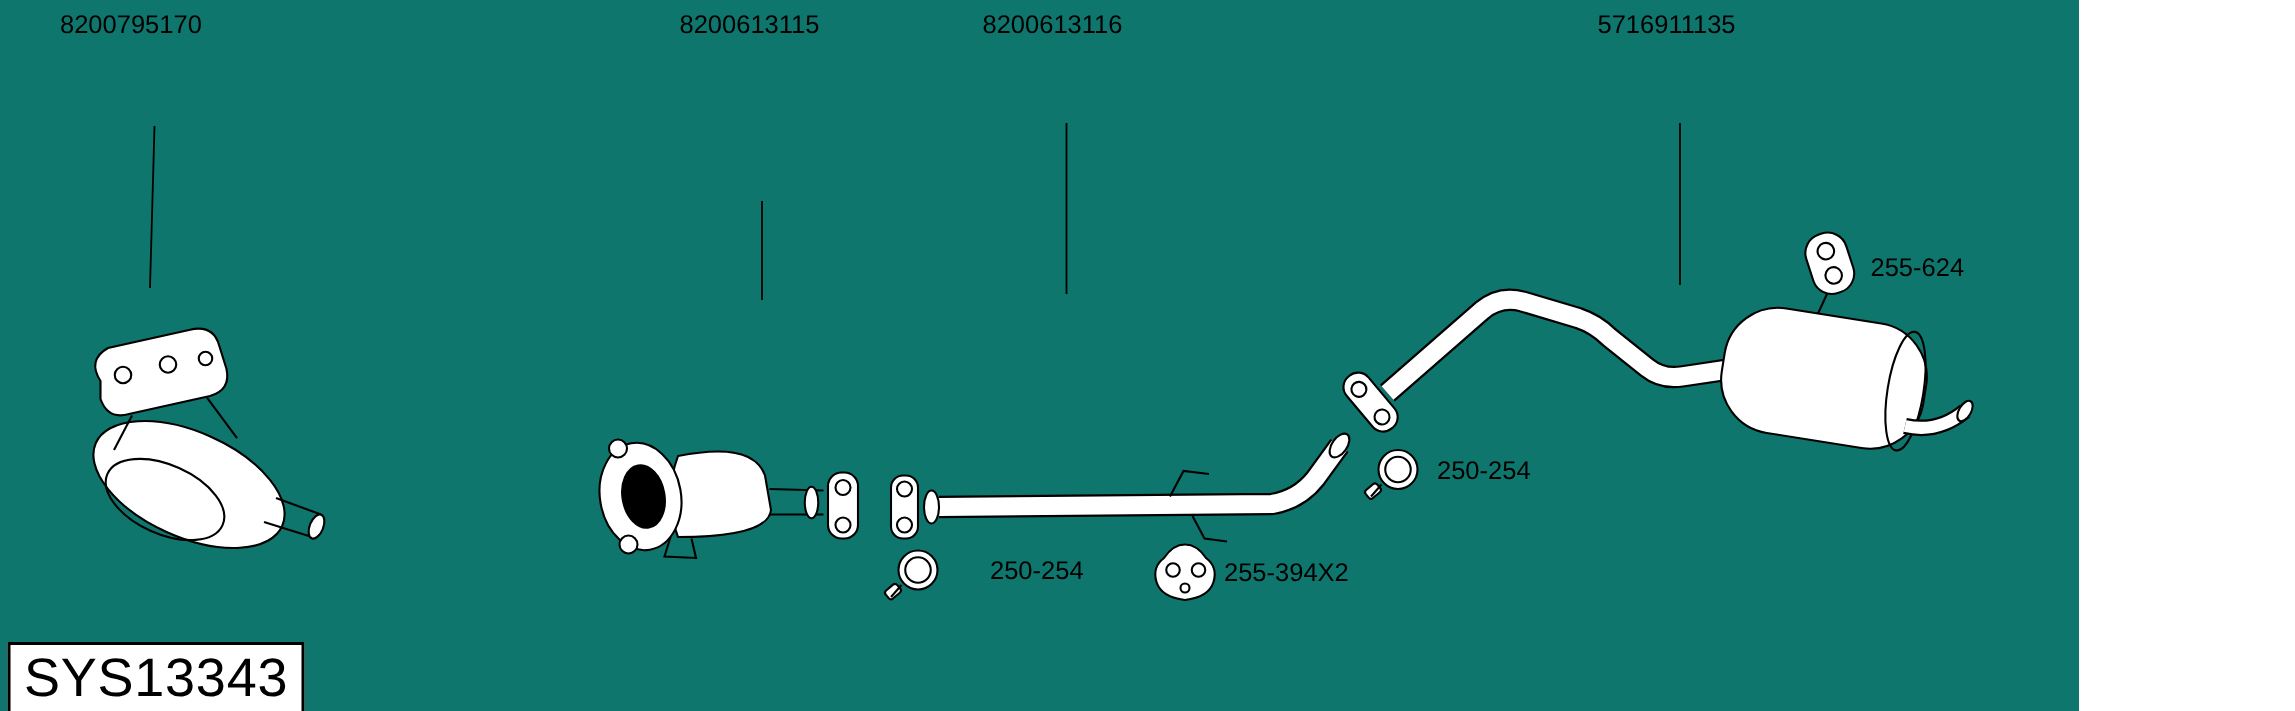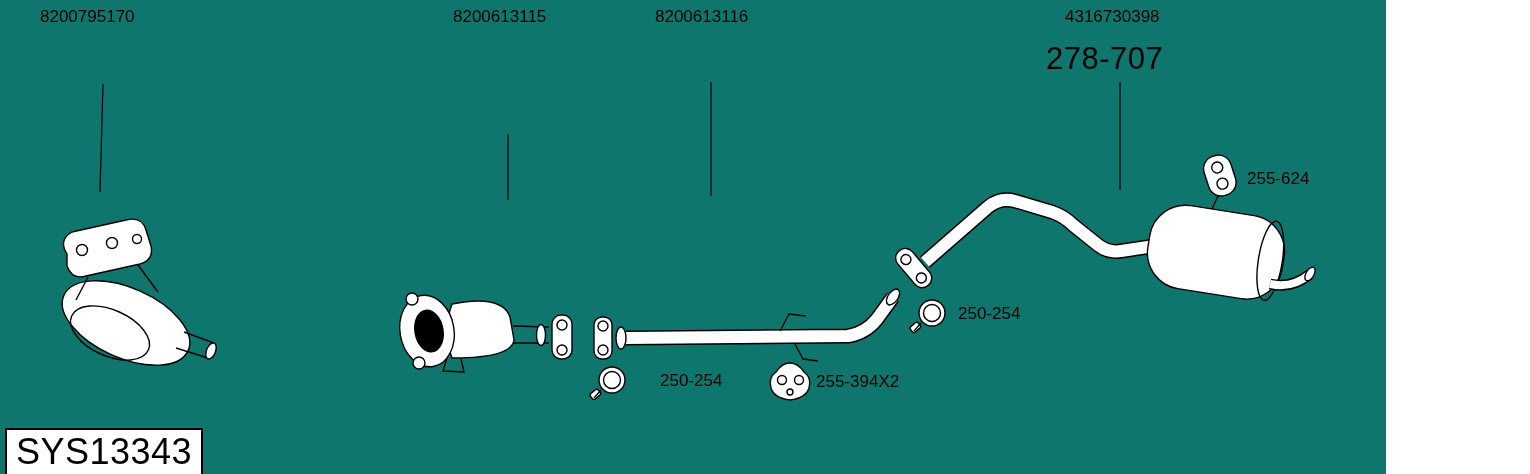--- a/index.html
+++ b/index.html
@@ -121,24 +121,23 @@
         <circle cx="799" cy="380" r="4.5"></circle>
         <circle cx="790" cy="392" r="3"></circle>
       </g>
 
     </g>
   </svg>
 
   <div class="lbl oe" style="left:40px; top:8px">8200795170</div>
   <div class="lbl oe" style="left:453px; top:8px">8200613115</div>
   <div class="lbl oe" style="left:655px; top:8px">8200613116</div>
-  <div class="lbl oe" style="left:1065px; top:8px">4316730398</div>
+  <div class="lbl oe" style="left:1065px; top:8px">5716911135</div>
 
 
-  <div class="lbl big" style="left:1046px; top:42px">278-707</div>
 
   <div class="lbl fit" style="left:1247px; top:170px">255-624</div>
   <div class="lbl fit" style="left:958px; top:305px">250-254</div>
   <div class="lbl fit" style="left:660px; top:372px">250-254</div>
   <div class="lbl fit" style="left:816px; top:373px">255-394X2</div>
 
   <div class="lbl big boxed" style="left:5px; top:428px; font-size:36px">SYS13343</div>
 
 </div>
 

